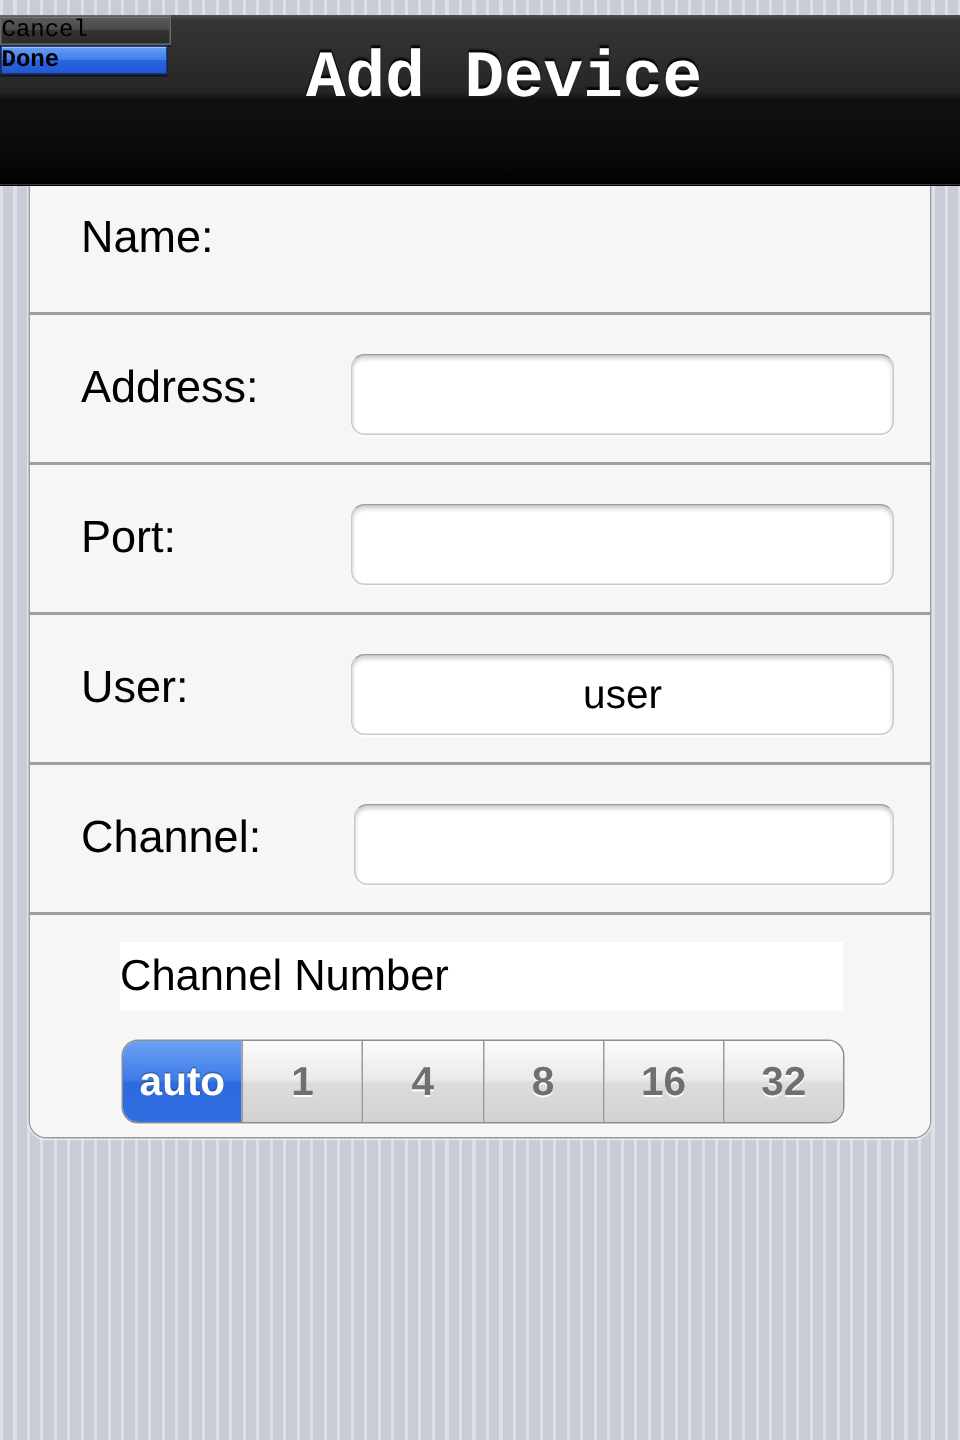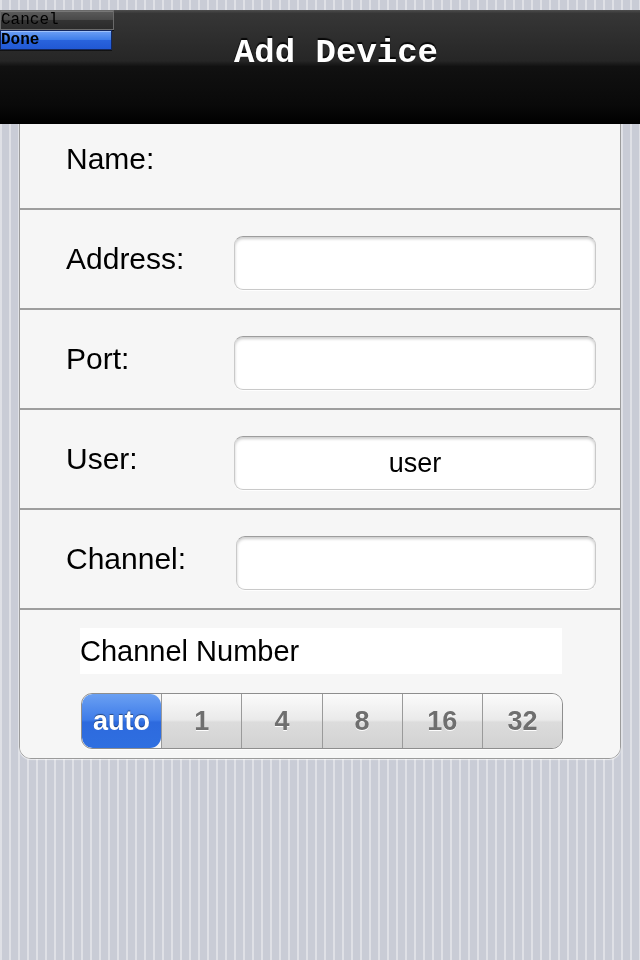--- a/index.html
+++ b/index.html
@@ -47,21 +47,21 @@
     border-bottom: 1px solid #000;
     box-sizing: border-box;
     z-index: 5;
     font-family: Liberation Mono, monospace;
   }
   #nav-title {
     position: absolute;
     left: 0; right: 0;
     top: 18px;
     text-align: center;
-    font-size: 34px;
+    font-size: 44px;
     font-weight: bold;
     color: #ffffff;
     letter-spacing: 0px;
     text-shadow: 0 -2px 1px rgba(0,0,0,0.85);
     line-height: 50px;
     padding-left: 32px;
   }
   #cancel-btn {
     left: 14px;
     width: 112px;
@@ -98,21 +98,21 @@
     height: 100px;
     box-sizing: border-box;
     border-bottom: 2px solid #9e9e9e;
     background: #f6f6f6;
     display: flex;
     align-items: center;
   }
   .field-label {
     font-size: 30px;
     color: #000000;
-    padding-left: 46px;
+    padding-left: 34px;
     white-space: nowrap;
     flex: 0 0 auto;
   }
   .field-input {
     position: absolute;
     top: 26px;
     right: 24px;
     height: 54px;
     box-sizing: border-box;
     background: #ffffff;
@@ -179,21 +179,20 @@
     border-left: 1px solid #9a9a9a;
     box-sizing: border-box;
     cursor: pointer;
   }
   .segment:first-child { border-left: none; }
   .segment.selected {
     color: #ffffff;
     text-shadow: 0 -1px 1px rgba(0,0,0,0.45);
     background: linear-gradient(to bottom, #6ba0f2 0%, #3e7ce9 48%, #2d6ade 52%, #2f6fe0 100%);
     border-left-color: #2a5fbf;
-    border-radius: 11px;
   }
 </style>
 </head>
 <body>
 
 <div id="screen">
 
   <div id="navbar">
     <div id="cancel-btn">Cancel</div>
     <div id="nav-title">Add Device</div>

